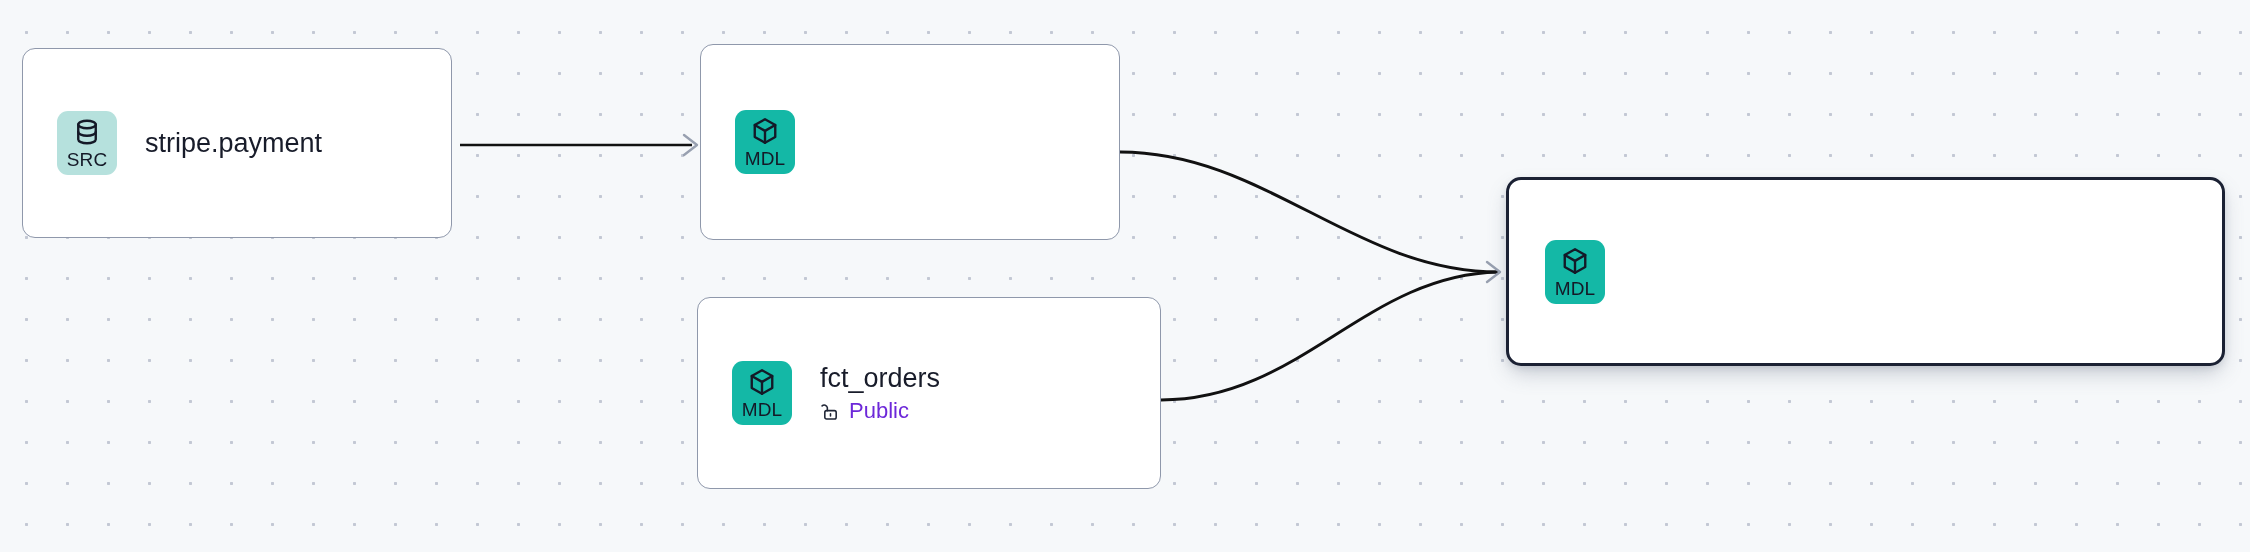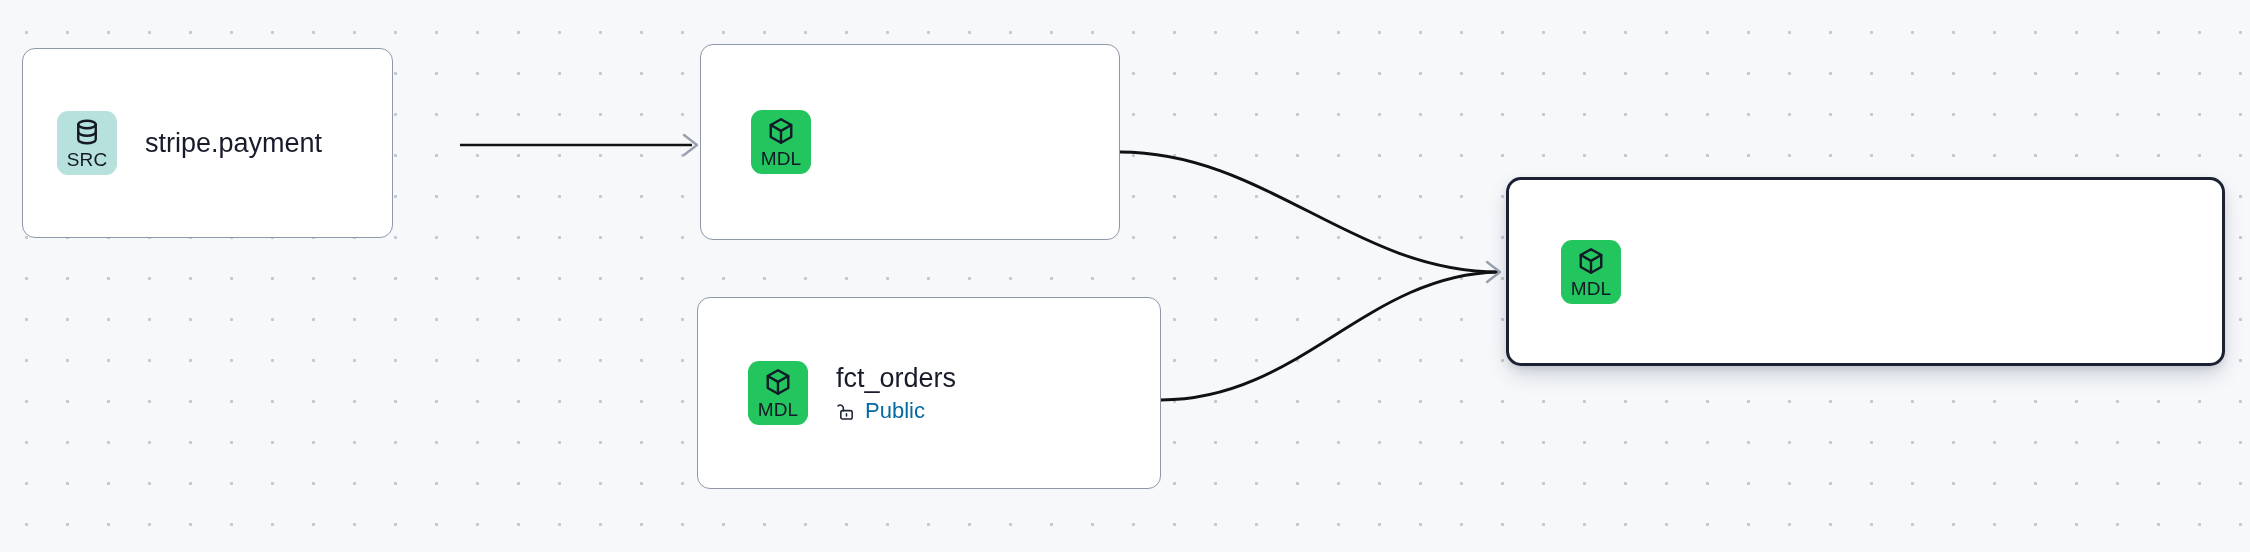--- a/index.html
+++ b/index.html
@@ -55,21 +55,21 @@
     width: 60px;
     height: 64px;
     border-radius: 11px;
     display: flex;
     flex-direction: column;
     align-items: center;
     justify-content: center;
     gap: 1px;
   }
   .badge.src { background: #b6e1dd; }
-  .badge.mdl { background: #22c55e; margin-left: 16px; }
+  .badge.mdl { background: #14b8a6; }
 
   .badge svg { display: block; }
 
   .badge-text {
     font-size: 19px;
     line-height: 19px;
     color: #141927;
     letter-spacing: 0.1px;
     margin-top: 2px;
   }
@@ -88,27 +88,27 @@
     color: #181c2a;
     white-space: nowrap;
   }
 
   .node-sub {
     display: flex;
     align-items: center;
     gap: 8px;
     font-size: 22px;
     line-height: 24px;
-    color: #0369a1;
+    color: #6d28d9;
     white-space: nowrap;
   }
   .node-sub svg { display: block; flex: 0 0 auto; }
 
   
-  #node-source        { left: 22px;   top: 48px;  width: 371px; height: 190px; }
+  #node-source        { left: 22px;   top: 48px;  width: 430px; height: 190px; }
   #node-stg           { left: 700px;  top: 44px;  width: 420px; height: 196px; }
   #node-fct           { left: 697px;  top: 297px; width: 464px; height: 192px; }
   #node-agg           { left: 1506px; top: 177px; width: 719px; height: 189px; }
   #node-agg           { padding-left: 36px; }
 </style>
 </head>
 <body>
 
 <div id="canvas">
 

